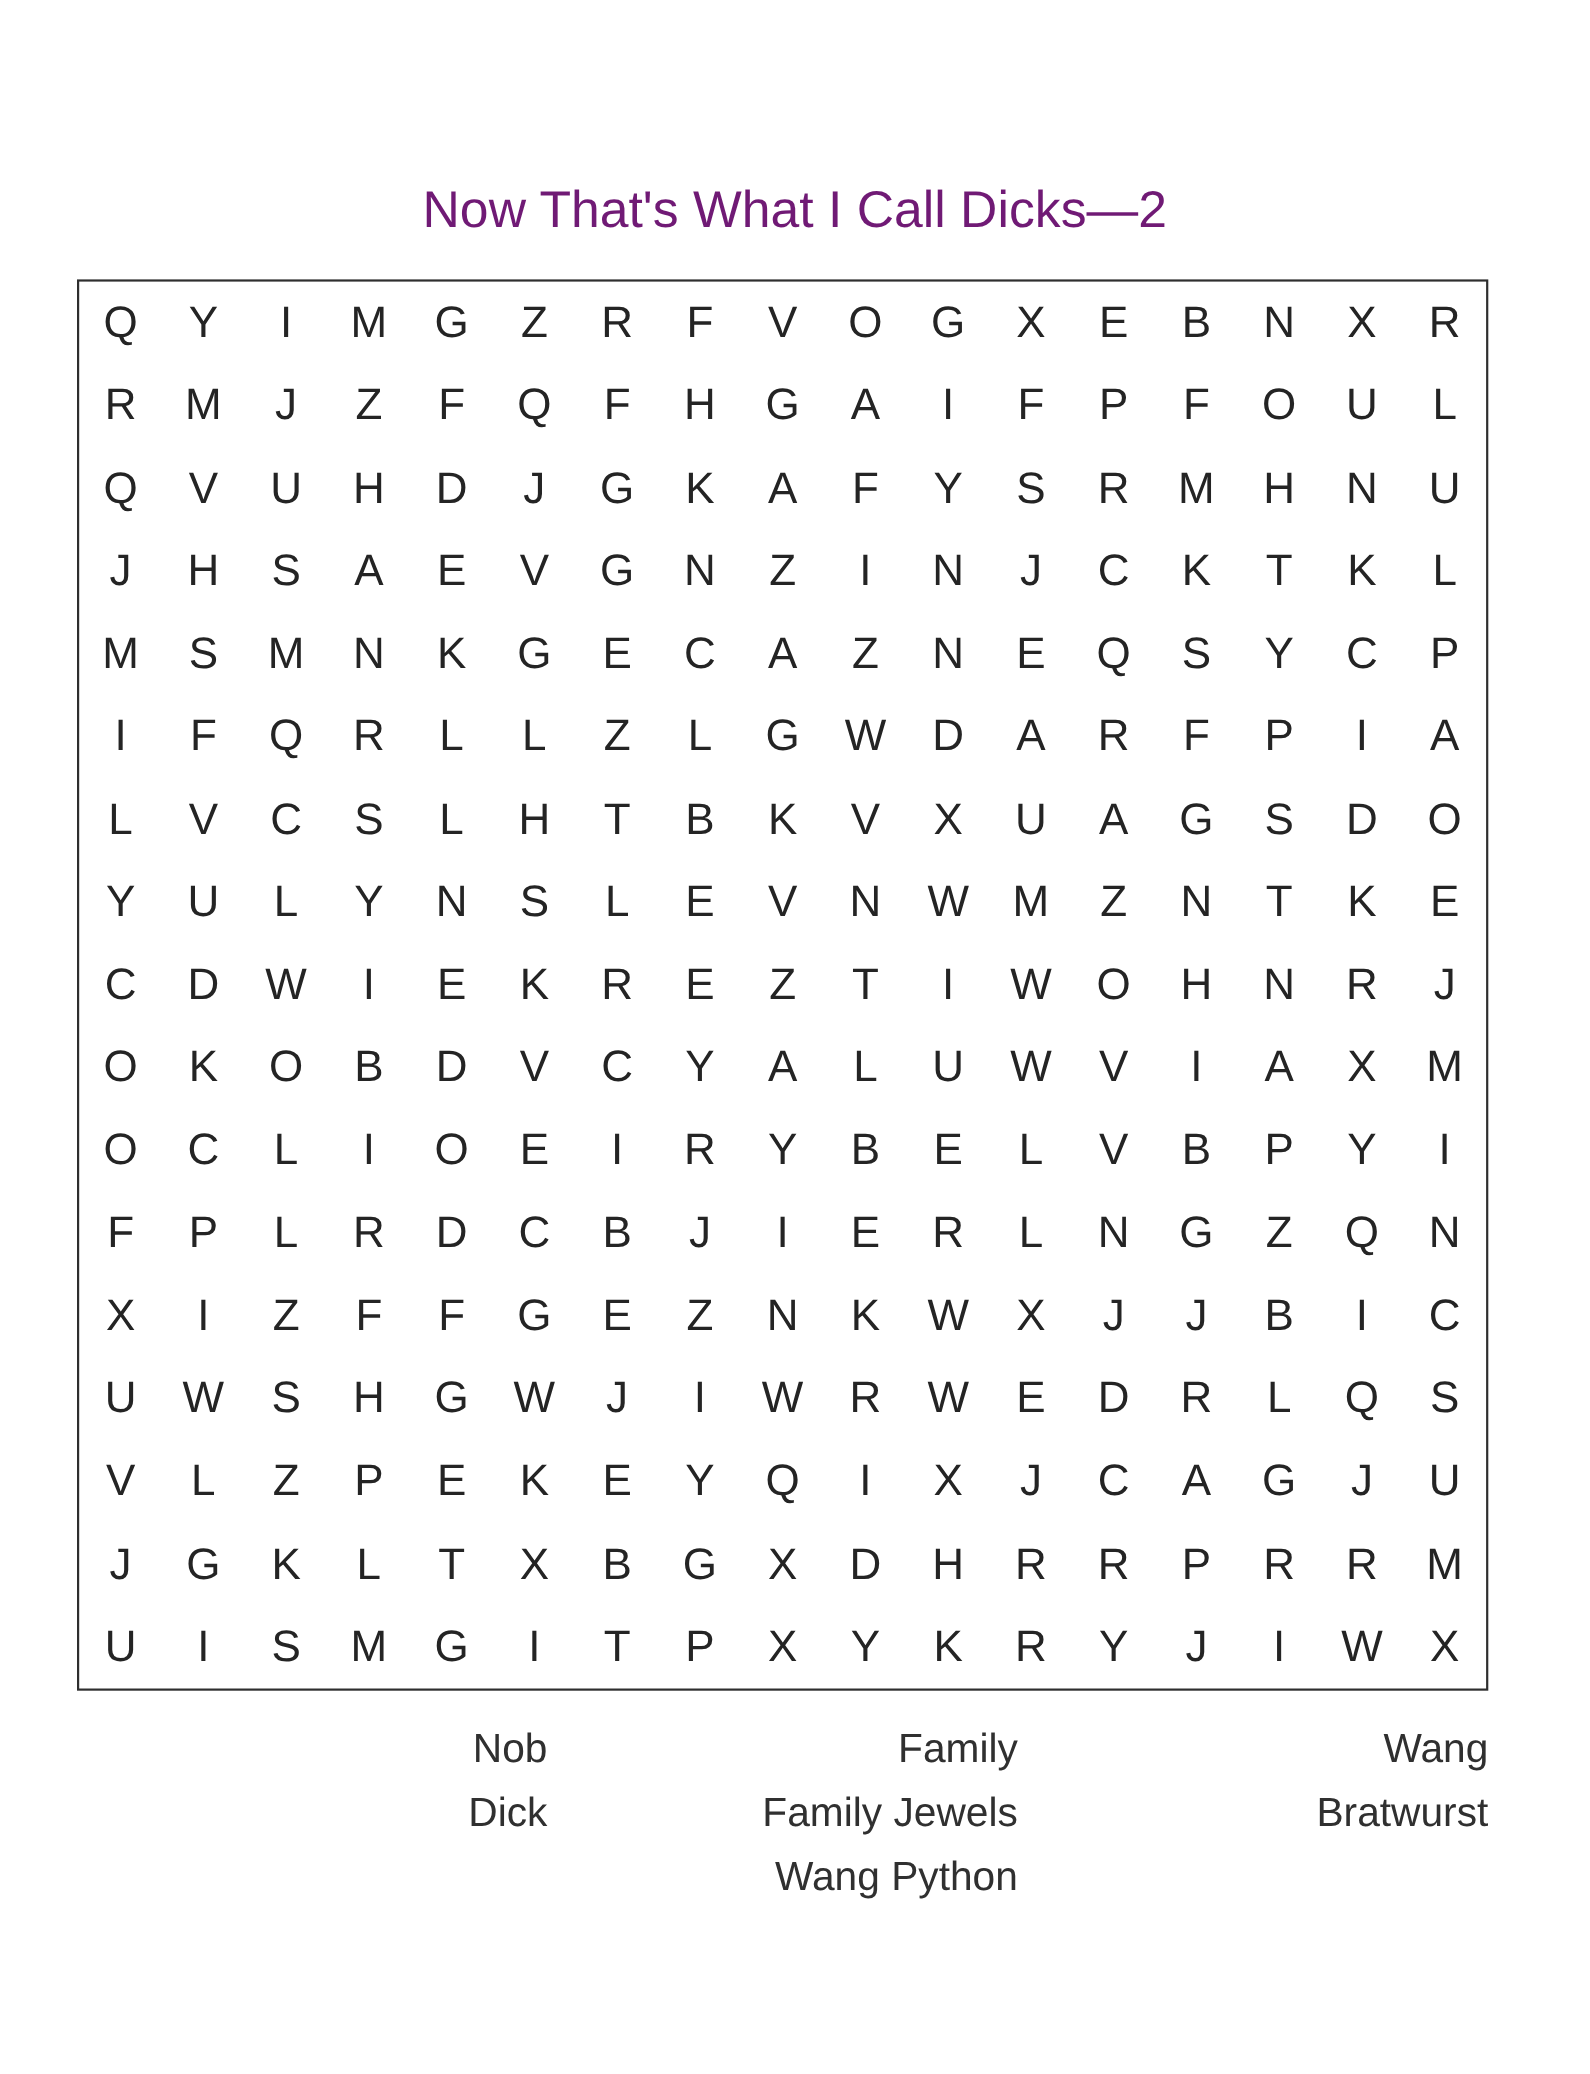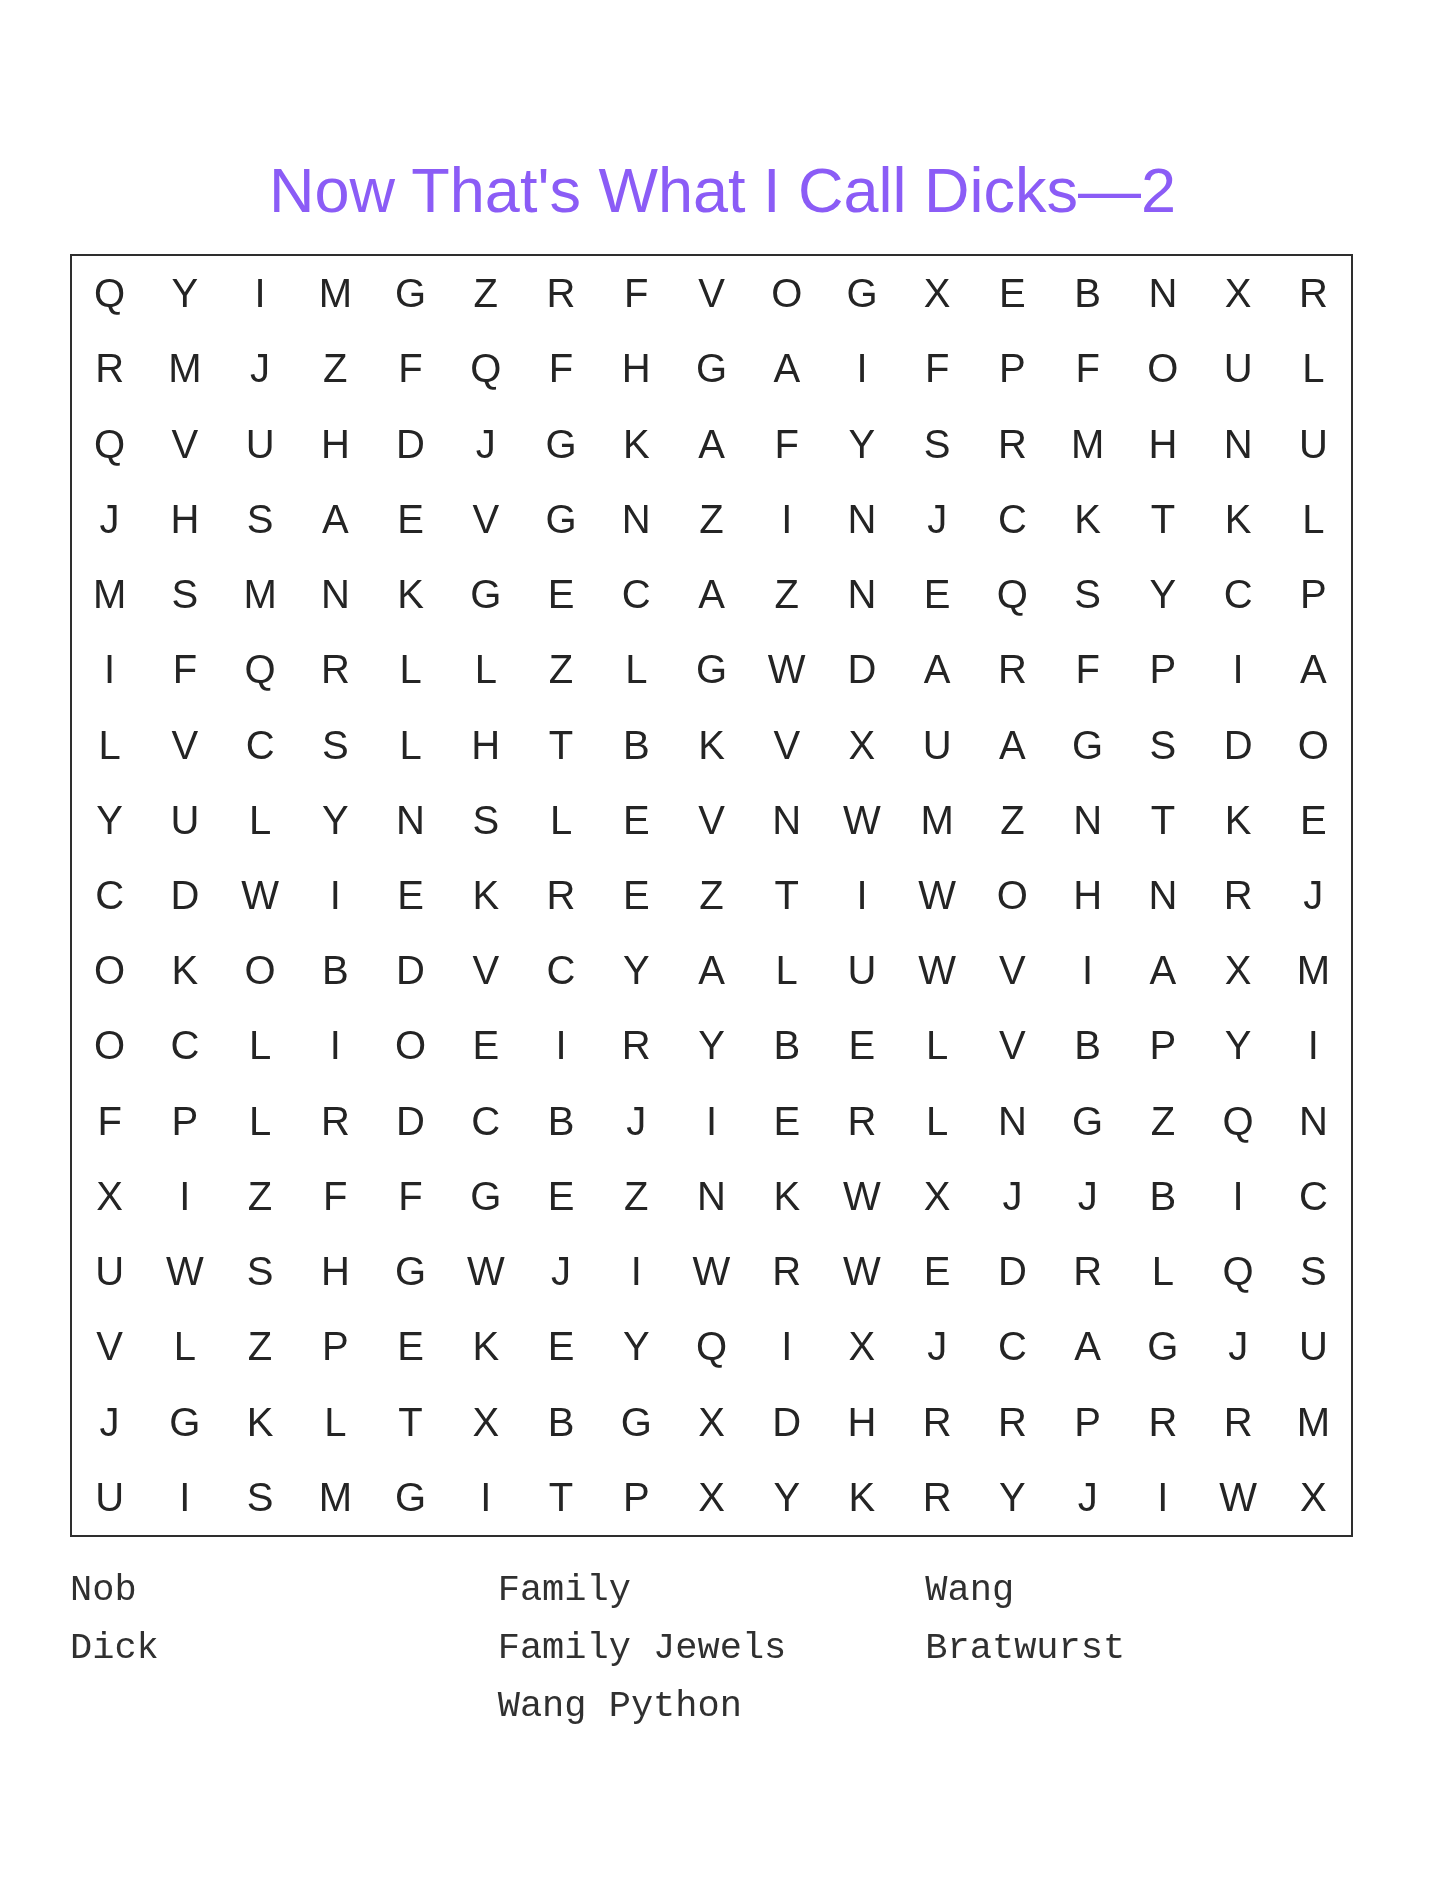--- a/index.html
+++ b/index.html
@@ -15,24 +15,24 @@
     font-family: "Liberation Sans", sans-serif;
     overflow: hidden;
   }
   .title {
     position: absolute;
     top: 155px;
     left: 0;
     width: 100%;
     margin: 0;
     text-align: center;
-    font-size: 63px;
+    font-size: 47px;
     font-weight: 400;
     letter-spacing: 0px;
-    color: #8b5cf6;
+    color: #701a75;
     line-height: 70px;
   }
   .grid-box {
     position: absolute;
     left: 70px;
     top: 254px;
     width: 1283px;
     height: 1283px;
     border: 2px solid #2e2e2e;
     box-sizing: border-box;
@@ -56,22 +56,21 @@
   }
   .word-list {
     position: absolute;
     left: 70px;
     top: 1561px;
     width: 1283px;
     display: flex;
   }
   .word-col {
     flex: 1;
-    text-align: left;
-    font-family: Liberation Mono, monospace;
+    text-align: right;
   }
   .word {
     font-size: 37px;
     line-height: 58px;
     color: #303030;
   }
 </style>
 </head>
 <body>
 

